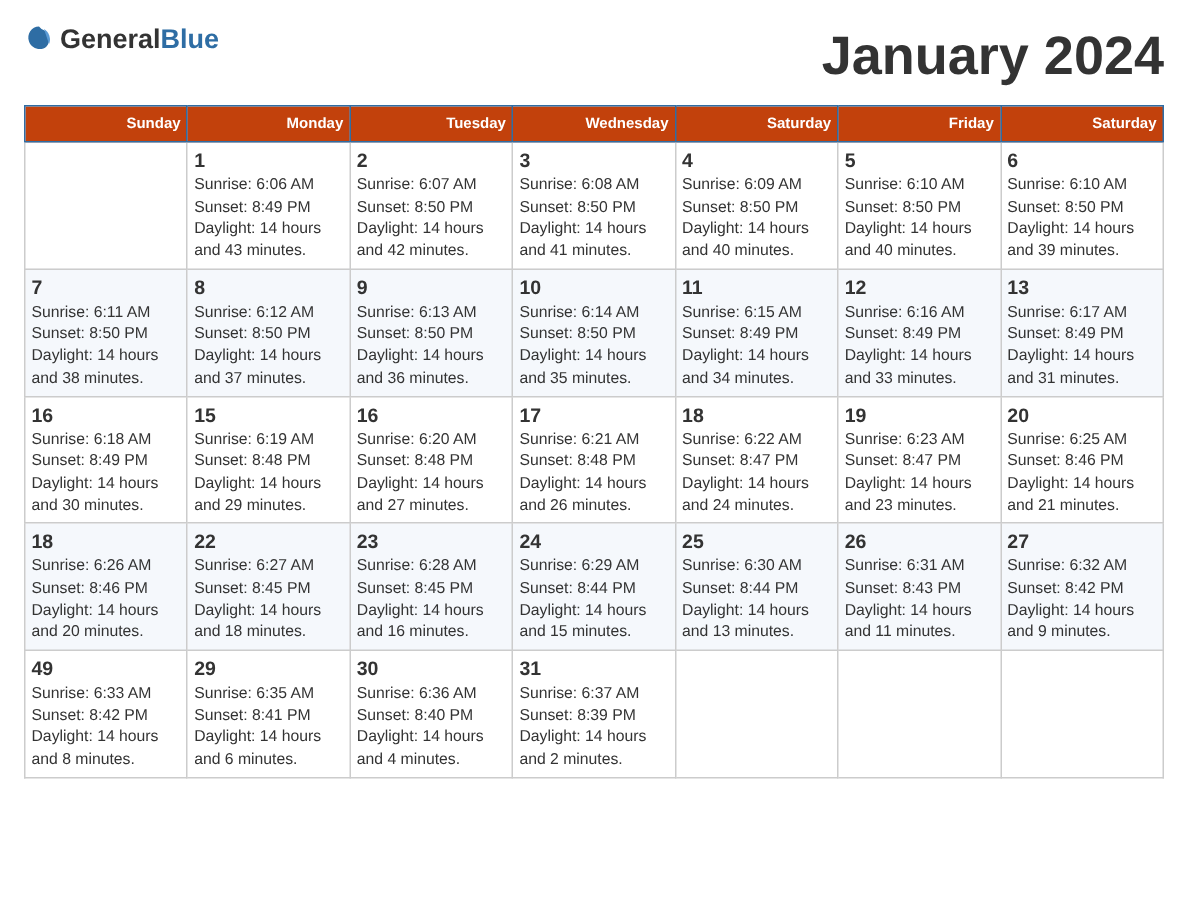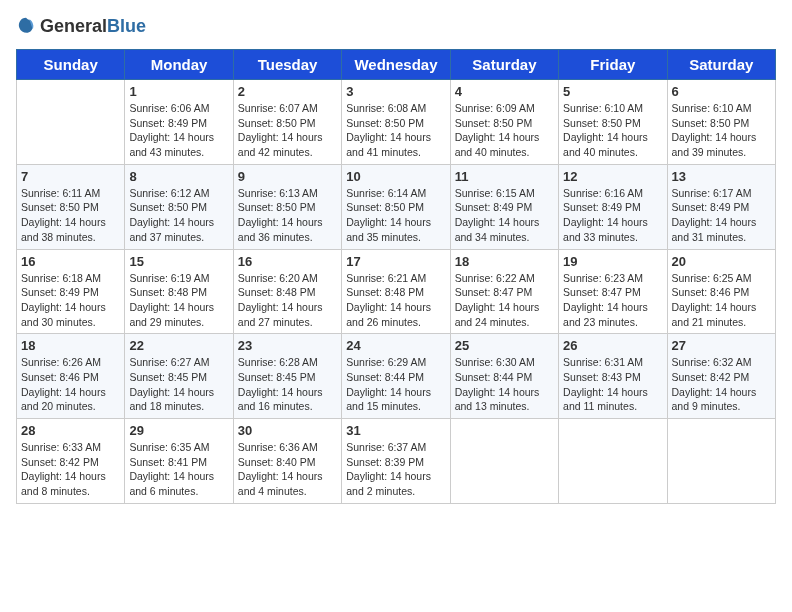--- a/index.html
+++ b/index.html
@@ -46,25 +46,25 @@
     .calendar-subtitle {
       font-size: 15px;
       color: #555;
     }
     table {
       width: 100%;
       border-collapse: collapse;
       font-size: 11px;
     }
     thead tr th {
-      background-color: #1d4ed8;
+      background-color: #c2410c;
       color: #fff;
       padding: 6px 4px;
-      text-align: center;
-      font-size: 15px;
+      text-align: right;
+      font-size: 10px;
       font-weight: bold;
       border: 1px solid #2e6da4;
     }
     tbody tr td {
       border: 1px solid #ccc;
       vertical-align: top;
       padding: 4px;
       min-height: 70px;
       width: 108px;
     }
@@ -97,20 +97,21 @@
   <div class="logo">
     <svg class="logo-icon" viewBox="0 0 24 24" xmlns="http://www.w3.org/2000/svg">
       <path d="M12 2 C6 2 2 8 4 14 C6 20 14 22 18 18 C22 14 20 6 14 4 Z" fill="#2e6da4"></path>
       <path d="M16 4 C20 6 22 12 20 16 Z" fill="#5b9bd5"></path>
     </svg>
     <span>
       <span class="logo-text-general">General</span><span class="logo-text-blue">Blue</span>
     </span>
   </div>
   <div class="title-area">
+    <div class="calendar-title">January 2024</div>
   </div>
 </div>
 
 <table>
   <thead>
     <tr id="header-row">
         <th>Sunday</th>
         <th>Monday</th>
         <th>Tuesday</th>
         <th>Wednesday</th>
@@ -232,21 +233,21 @@
           <span class="day-num">26</span>
           <div class="day-info">Sunrise: 6:31 AM<br>Sunset: 8:43 PM<br>Daylight: 14 hours and 11 minutes.</div>
         </td>
         <td>
           <span class="day-num">27</span>
           <div class="day-info">Sunrise: 6:32 AM<br>Sunset: 8:42 PM<br>Daylight: 14 hours and 9 minutes.</div>
         </td>
       </tr>
       <tr>
         <td>
-          <span class="day-num">28</span>
+          <span class="day-num">49</span>
           <div class="day-info">Sunrise: 6:33 AM<br>Sunset: 8:42 PM<br>Daylight: 14 hours and 8 minutes.</div>
         </td>
         <td>
           <span class="day-num">29</span>
           <div class="day-info">Sunrise: 6:35 AM<br>Sunset: 8:41 PM<br>Daylight: 14 hours and 6 minutes.</div>
         </td>
         <td>
           <span class="day-num">30</span>
           <div class="day-info">Sunrise: 6:36 AM<br>Sunset: 8:40 PM<br>Daylight: 14 hours and 4 minutes.</div>
         </td>

